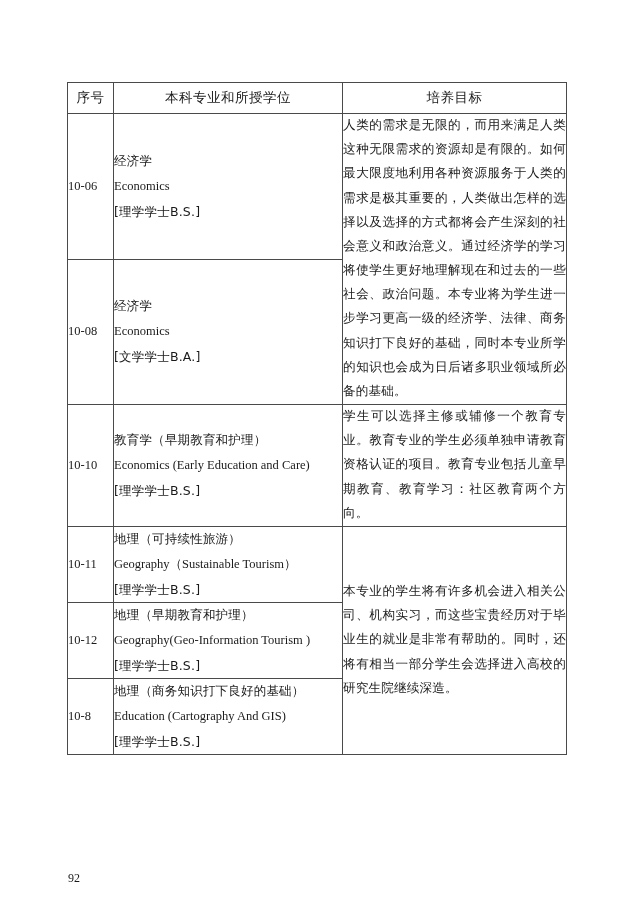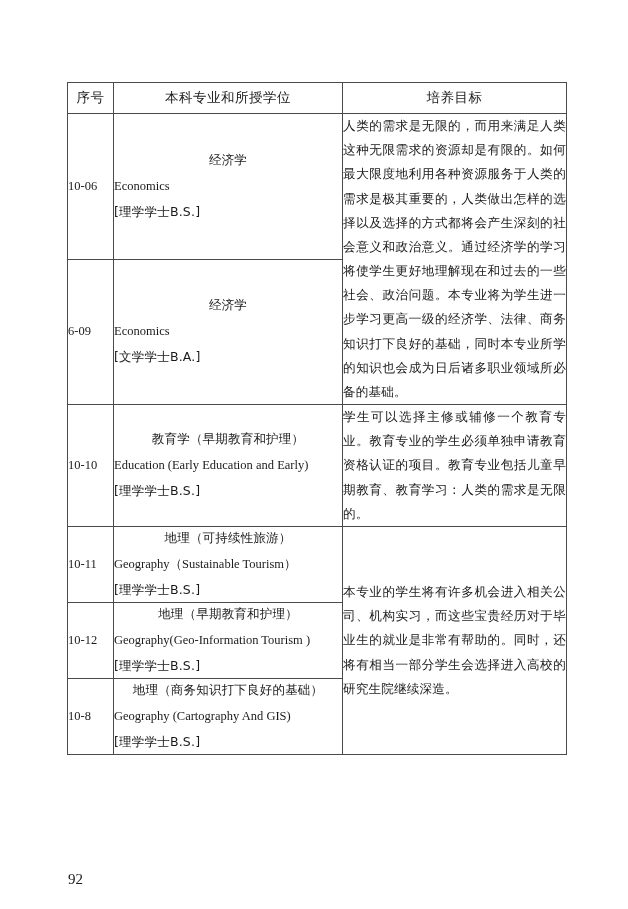--- a/index.html
+++ b/index.html
@@ -71,50 +71,49 @@
     padding: 6px 4px 6px 6px;
     vertical-align: top;
   }
 
   .major-line {
     font-size: 12.5px;
     line-height: 2.0;
     white-space: nowrap;
   }
   .major-line.cn {
-    font-family: Liberation Mono, monospace;
+    font-family: Liberation Serif, serif;
     letter-spacing: 0.2px;
-    text-align: center;
   }
   .major-line.en {
     font-family: "Liberation Serif", "DejaVu Serif", serif;
   }
   .major-line.deg {
     font-family: "DejaVu Sans", "Liberation Sans", sans-serif;
     letter-spacing: 0.2px;
   }
 
   .goal-text {
     font-size: 12.6px;
     line-height: 1.92;
     text-align: justify;
     text-justify: inter-character;
-    font-family: Liberation Sans, sans-serif;
+    font-family: Liberation Mono, monospace;
     letter-spacing: 0.15px;
     word-break: break-all;
   }
 
   .goal-cell-merged-2 { vertical-align: top; }
   .goal-cell-merged-3 { vertical-align: middle; }
 
   .page-number {
     position: absolute;
     left: 68px;
     top: 847px;
-    font-size: 15px;
+    font-size: 12px;
     font-family: "Liberation Serif", "DejaVu Serif", serif;
     color: #1a1a1a;
   }
 </style>
 </head>
 <body>
 
 <div class="page">
 
   <table class="doc-table">
@@ -136,37 +135,37 @@
           <div class="major-line cn">经济学</div>
           <div class="major-line en">Economics</div>
           <div class="major-line deg">[理学学士B.S.]</div>
         </td>
         <td class="cell-goal goal-cell-merged-2" rowspan="2">
           <div class="goal-text">人类的需求是无限的，而用来满足人类这种无限需求的资源却是有限的。如何最大限度地利用各种资源服务于人类的需求是极其重要的，人类做出怎样的选择以及选择的方式都将会产生深刻的社会意义和政治意义。通过经济学的学习将使学生更好地理解现在和过去的一些社会、政治问题。本专业将为学生进一步学习更高一级的经济学、法律、商务知识打下良好的基础，同时本专业所学的知识也会成为日后诸多职业领域所必备的基础。</div>
         </td>
       </tr>
 
       <tr>
-        <td class="cell-id">6-09</td>
+        <td class="cell-id">10-08</td>
         <td class="cell-major">
           <div class="major-line cn">经济学</div>
           <div class="major-line en">Economics</div>
           <div class="major-line deg">[文学学士B.A.]</div>
         </td>
       </tr>
 
       <tr>
         <td class="cell-id">10-10</td>
         <td class="cell-major">
           <div class="major-line cn">教育学（早期教育和护理）</div>
-          <div class="major-line en">Education (Early Education and Early)</div>
+          <div class="major-line en">Economics (Early Education and Care)</div>
           <div class="major-line deg">[理学学士B.S.]</div>
         </td>
         <td class="cell-goal">
-          <div class="goal-text">学生可以选择主修或辅修一个教育专业。教育专业的学生必须单独申请教育资格认证的项目。教育专业包括儿童早期教育、教育学习：人类的需求是无限的。</div>
+          <div class="goal-text">学生可以选择主修或辅修一个教育专业。教育专业的学生必须单独申请教育资格认证的项目。教育专业包括儿童早期教育、教育学习：社区教育两个方向。</div>
         </td>
       </tr>
 
       <tr>
         <td class="cell-id">10-11</td>
         <td class="cell-major">
           <div class="major-line cn">地理（可持续性旅游）</div>
           <div class="major-line en">Geography（Sustainable Tourism）</div>
           <div class="major-line deg">[理学学士B.S.]</div>
         </td>
@@ -181,21 +180,21 @@
           <div class="major-line cn">地理（早期教育和护理）</div>
           <div class="major-line en">Geography(Geo-Information Tourism )</div>
           <div class="major-line deg">[理学学士B.S.]</div>
         </td>
       </tr>
 
       <tr>
         <td class="cell-id">10-8</td>
         <td class="cell-major">
           <div class="major-line cn">地理（商务知识打下良好的基础）</div>
-          <div class="major-line en">Geography (Cartography And GIS)</div>
+          <div class="major-line en">Education (Cartography And GIS)</div>
           <div class="major-line deg">[理学学士B.S.]</div>
         </td>
       </tr>
     </tbody>
   </table>
 
   <div class="page-number">92</div>
 
 </div>
 

